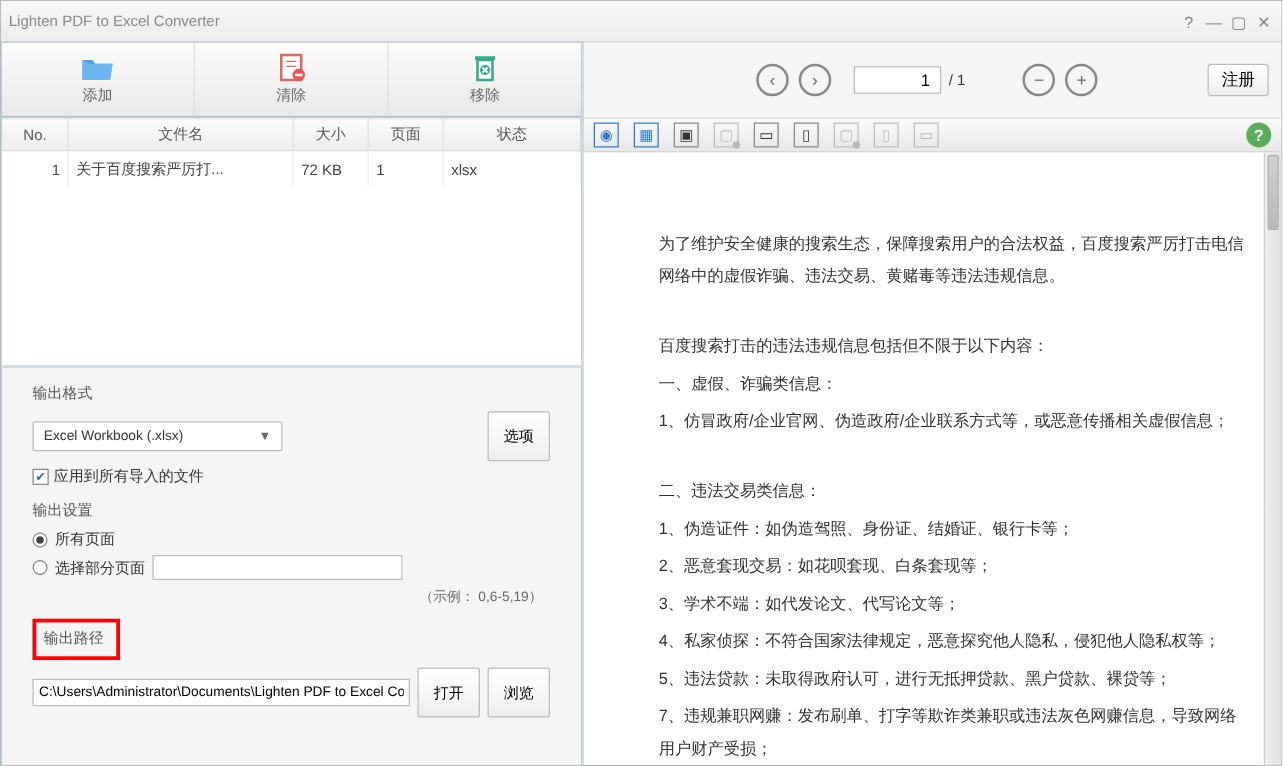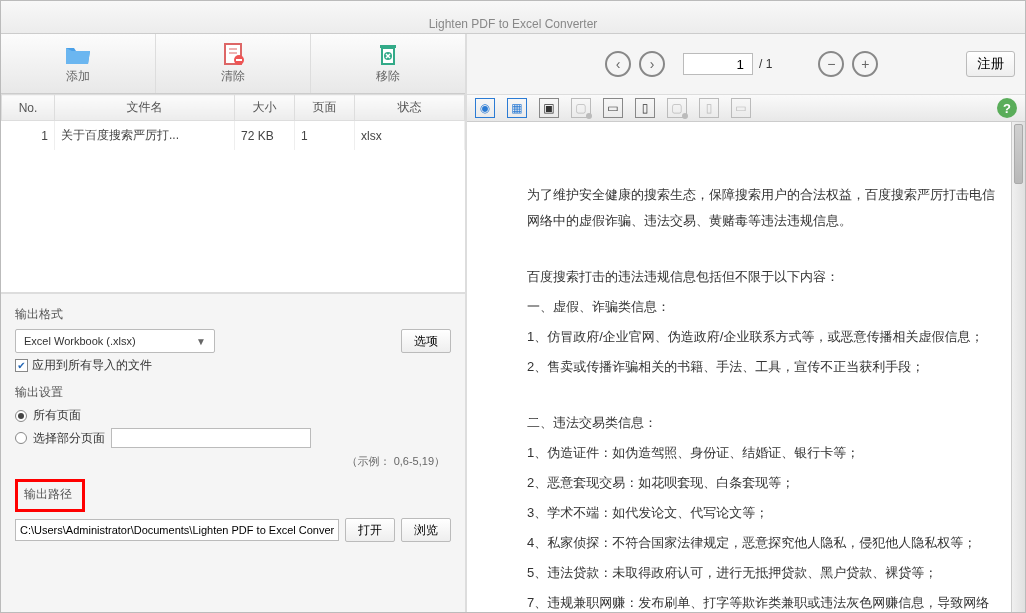--- a/index.html
+++ b/index.html
@@ -1,39 +1,39 @@
 <!DOCTYPE html>
 <html><head>
 <meta charset="utf-8">
 <style>
 * { box-sizing: border-box; margin: 0; padding: 0; }
 body { font-family: "Microsoft YaHei", Arial, sans-serif; font-size: 12px; color: #333; background: #fff; }
 .window { width: 1026px; height: 613px; border: 1px solid #bbb; display: flex; flex-direction: column; }
-.titlebar { height: 24px; background: linear-gradient(#f8f8f8,#ececec); border-bottom: 1px solid #ccc; display: flex; align-items: center; padding: 16px 6px; color: #888; font-size: 12px; flex-direction: column; }
+.titlebar { height: 24px; background: linear-gradient(#f8f8f8,#ececec); border-bottom: 1px solid #ccc; display: flex; align-items: center; padding: 16px 6px; color: #888; font-size: 12px; }
 .titlebar .spacer { flex: 1; }
 .titlebar .winctl { width: 16px; height: 16px; display: flex; align-items: center; justify-content: center; margin-left: 4px; color: #888; cursor: pointer; font-size: 13px; }
 .main { flex: 1; display: flex; overflow: hidden; }
 .left { width: 466px; border-right: 2px solid #ddd; display: flex; flex-direction: column; background: #0369a1; }
 .toolbar { height: 60px; background: linear-gradient(#fcfcfc,#e8e8e8); border-bottom: 1px solid #ccc; display: flex; }
 .toolbar .btn { flex: 1; display: flex; flex-direction: column; align-items: center; justify-content: center; border-right: 1px solid #ddd; cursor: pointer; }
 .toolbar .btn:last-child { border-right: none; }
 .toolbar .btn .ico { width: 28px; height: 24px; margin-bottom: 2px; }
 .toolbar .btn span.label { color: #666; font-size: 12px; }
 .table-wrap { height: 200px; background: #fff; border-bottom: 2px solid #ddd; overflow: hidden; }
 table { width: 100%; border-collapse: collapse; }
 th { background: linear-gradient(#fcfcfc,#ececec); border: 1px solid #ddd; padding: 4px 6px; font-weight: normal; color: #555; font-size: 12px; }
 th.no { width: 53px; } th.size { width: 60px; } th.page { width: 60px; } th.state { width: 110px; }
 td { border-right: 1px solid #eee; padding: 6px; font-size: 12px; color: #444; }
 tr.empty td { height: 24px; border: none; }
-.settings { padding: 12px 14px; background: #f5f5f5; flex: 1; display: flex; flex-direction: column; gap: 10px; }
+.settings { padding: 12px 25px; background: #f5f5f5; flex: 1; display: flex; flex-direction: column; gap: 10px; }
 .group-label { color: #555; margin-bottom: 6px; }
 .row { display: flex; align-items: center; gap: 22px; }
 .select { width: 200px; height: 24px; border: 1px solid #bbb; background: #fff; display: flex; align-items: center; padding: 0 8px; justify-content: space-between; cursor: pointer; border-radius: 2px; font-size: 11px; }
 .select .arrow { font-size: 10px; color: #666; }
-.smbtn { height: 24px; padding: 0 12px; border: 1px solid #bbb; background: linear-gradient(#fff,#eee); border-radius: 2px; cursor: pointer; font-size: 12px; }
+.smbtn { height: 40px; padding: 0 12px; border: 1px solid #bbb; background: linear-gradient(#fff,#eee); border-radius: 2px; cursor: pointer; font-size: 12px; }
 .checkbox-row { display: flex; align-items: center; gap: 4px; margin-top: 4px; }
 .checkbox { width: 13px; height: 13px; border: 1px solid #888; background: #fff; display: flex; align-items: center; justify-content: center; font-size: 10px; color: #2366b5; cursor: pointer; }
 .radio-row { display: flex; align-items: center; gap: 6px; margin-bottom: 4px; }
 .radio { width: 12px; height: 12px; border: 1px solid #888; border-radius: 50%; background: #fff; display: flex; align-items: center; justify-content: center; cursor: pointer; }
 .radio.checked::after { content:""; width: 6px; height: 6px; background: #444; border-radius: 50%; }
 .radio-input { width: 200px; height: 20px; border: 1px solid #bbb; background: #fff; }
 .example { text-align: right; color: #666; font-size: 11px; padding: 2px 6px 0 0; }
 .outpath-label { color: #555; }
 .redbox { border: 3px solid red; display: inline-block; padding: 4px 10px 6px 6px; }
 .path-row { display: flex; align-items: center; gap: 6px; }
@@ -210,21 +210,20 @@
         <div class="vbtn inactive">▭</div>
         <div class="help">?</div>
       </div>
 
       <div class="preview">
         <p>为了维护安全健康的搜索生态，保障搜索用户的合法权益，百度搜索严厉打击电信网络中的虚假诈骗、违法交易、黄赌毒等违法违规信息。</p>
         <br>
         <p>百度搜索打击的违法违规信息包括但不限于以下内容：</p>
         <p>一、虚假、诈骗类信息：</p>
         <p>1、仿冒政府/企业官网、伪造政府/企业联系方式等，或恶意传播相关虚假信息；</p>
-        <p>2、售卖或传播诈骗相关的书籍、手法、工具，宣传不正当获利手段；</p>
         <br>
         <p>二、违法交易类信息：</p>
         <p>1、伪造证件：如伪造驾照、身份证、结婚证、银行卡等；</p>
         <p>2、恶意套现交易：如花呗套现、白条套现等；</p>
         <p>3、学术不端：如代发论文、代写论文等；</p>
         <p>4、私家侦探：不符合国家法律规定，恶意探究他人隐私，侵犯他人隐私权等；</p>
         <p>5、违法贷款：未取得政府认可，进行无抵押贷款、黑户贷款、裸贷等；</p>
         <p>7、违规兼职网赚：发布刷单、打字等欺诈类兼职或违法灰色网赚信息，导致网络用户财产受损；</p>
         <br>
         

